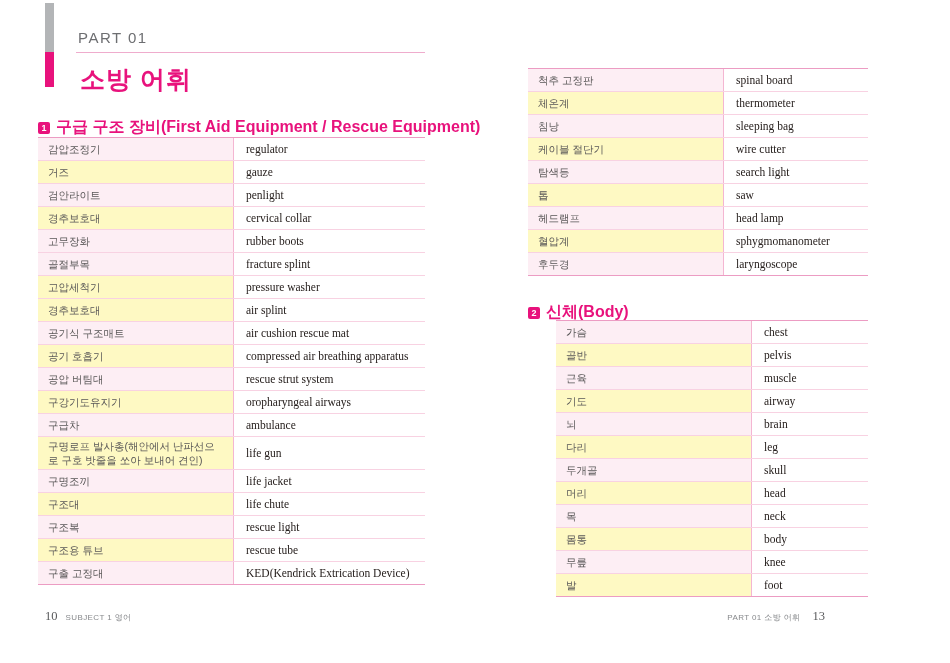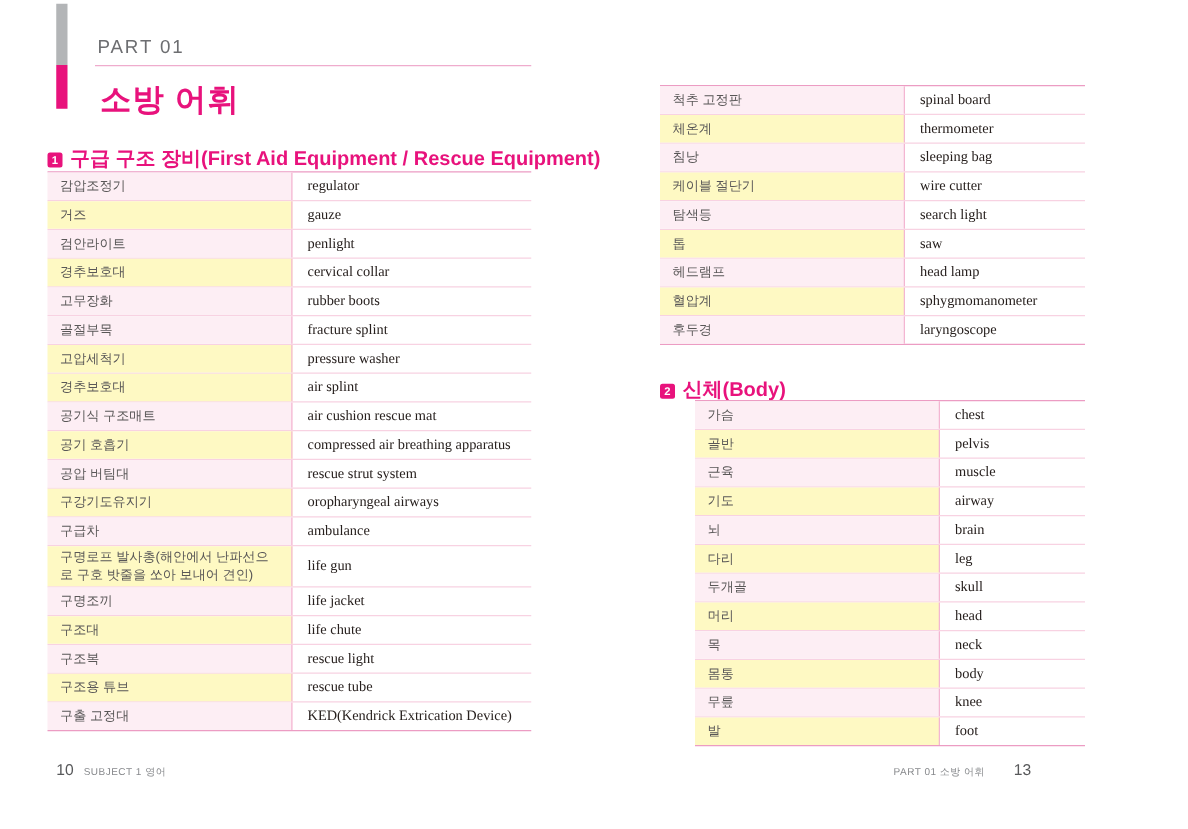--- a/index.html
+++ b/index.html
@@ -33,22 +33,22 @@
     font-size:10.5px;color:#595757;border-right:1px solid #f4b6d2;line-height:1.35;
   }
   .vt-en{
     flex:1;display:flex;align-items:center;padding:2px 6px 2px 12px;
     font-family:Liberation Serif, serif;font-size:11.5px;color:#27201e;white-space:nowrap;
   }
   .row-pink .vt-ko{background:#fdeef4;}
   .row-gray .vt-ko{background:#fef9c3;}
   
   .footer-left{position:absolute;left:45px;top:609px;display:flex;align-items:baseline;gap:8px;}
-  .footer-right{position:absolute;right:43px;top:609px;display:flex;align-items:baseline;gap:23px;}
-  .pageno{font-size:12.5px;color:#58595b;}
+  .footer-right{position:absolute;right:43px;top:609px;display:flex;align-items:baseline;gap:12px;}
+  .pageno{font-size:12.5px;color:#58595b;font-family:Liberation Serif, serif;}
   .footlabel{font-size:8px;color:#87898c;letter-spacing:0.4px;}
 </style>
 </head>
 <body>
 
 <div class="page">
 
   <div class="bar-gray"></div>
   <div class="bar-pink"></div>
 

